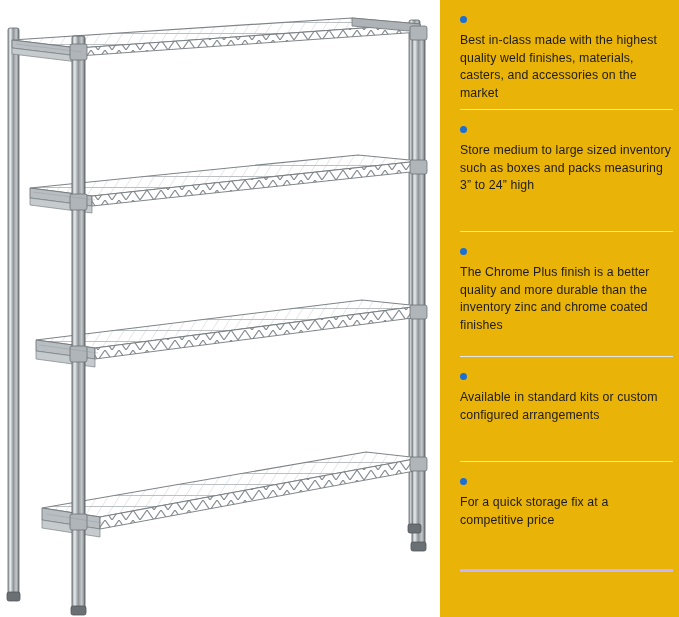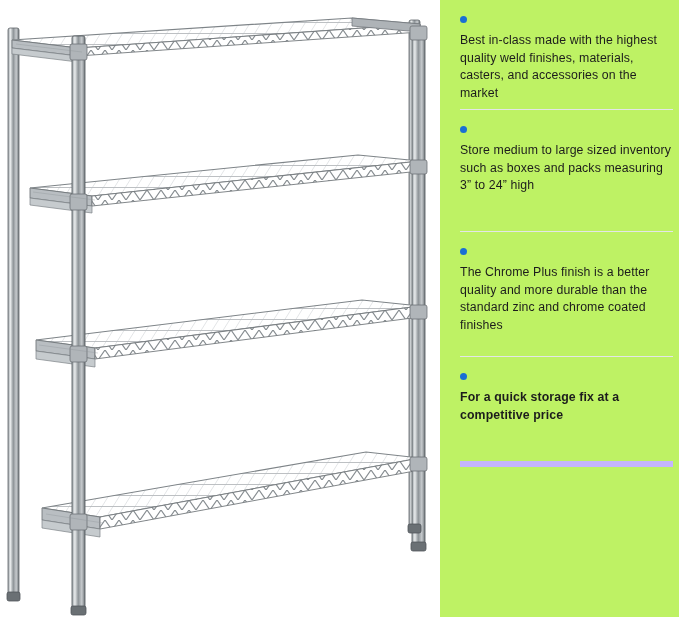--- a/index.html
+++ b/index.html
@@ -11,21 +11,21 @@
     width: 679px;
     height: 617px;
     font-family: "Liberation Sans", sans-serif;
     overflow: hidden;
   }
   .page {
     position: relative;
     width: 679px;
     height: 617px;
     display: flex;
-    background: #bef264;
+    background: #eab308;
   }
 
   
   .photo {
     position: relative;
     width: 440px;
     height: 617px;
     flex: 0 0 440px;
     background: #ffffff;
     overflow: hidden;
@@ -45,22 +45,21 @@
     display: flex;
     flex-direction: column;
   }
   .feature {
     position: relative;
     box-sizing: border-box;
     padding: 16px 0 12px 0;
     border-bottom: 1px solid #e3e6e8;
   }
   .feature:last-child {
-    border-bottom: 6px solid #c4b5fd;
-    font-weight: bold;
+    border-bottom: 3px solid #c4b5fd;
   }
   .bullet {
     display: block;
     width: 7px;
     height: 7px;
     border-radius: 50%;
     background: #1a6fd4;
     margin-bottom: 9px;
   }
   .feature-text {
@@ -204,23 +203,27 @@
       <div class="feature-text">Best in-class made with the highest quality weld finishes, materials, casters, and accessories on the market</div>
     </div>
 
     <div class="feature f1">
       <span class="bullet"></span>
       <div class="feature-text">Store medium to large sized inventory such as boxes and packs measuring 3” to 24”  high</div>
     </div>
 
     <div class="feature f2">
       <span class="bullet"></span>
-      <div class="feature-text">The Chrome Plus finish is a better quality and more durable than the standard zinc and chrome coated finishes</div>
-    </div>
-
+      <div class="feature-text">The Chrome Plus finish is a better quality and more durable than the inventory zinc and chrome coated finishes</div>
+    </div>
+
+    <div class="feature f3">
+      <span class="bullet"></span>
+      <div class="feature-text">Available in standard kits or custom configured arrangements</div>
+    </div>
 
     <div class="feature f4">
       <span class="bullet"></span>
       <div class="feature-text">For a quick storage fix at a competitive price</div>
     </div>
 
   </div>
 </div>
 
 </body></html>

